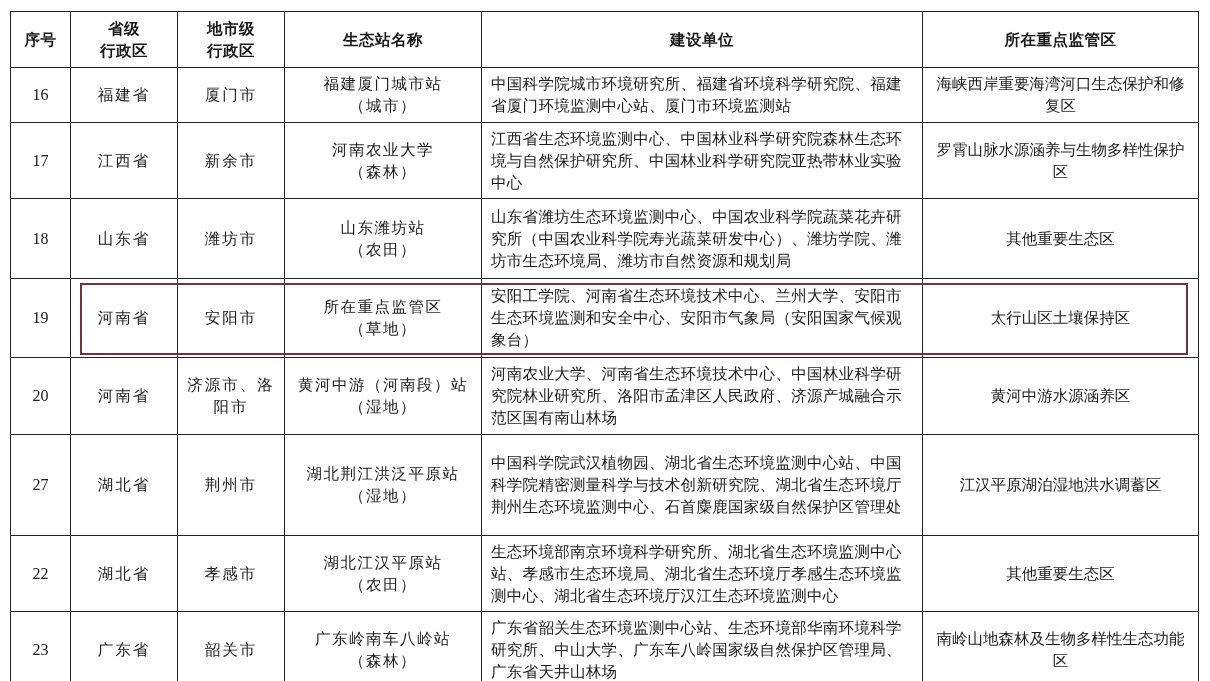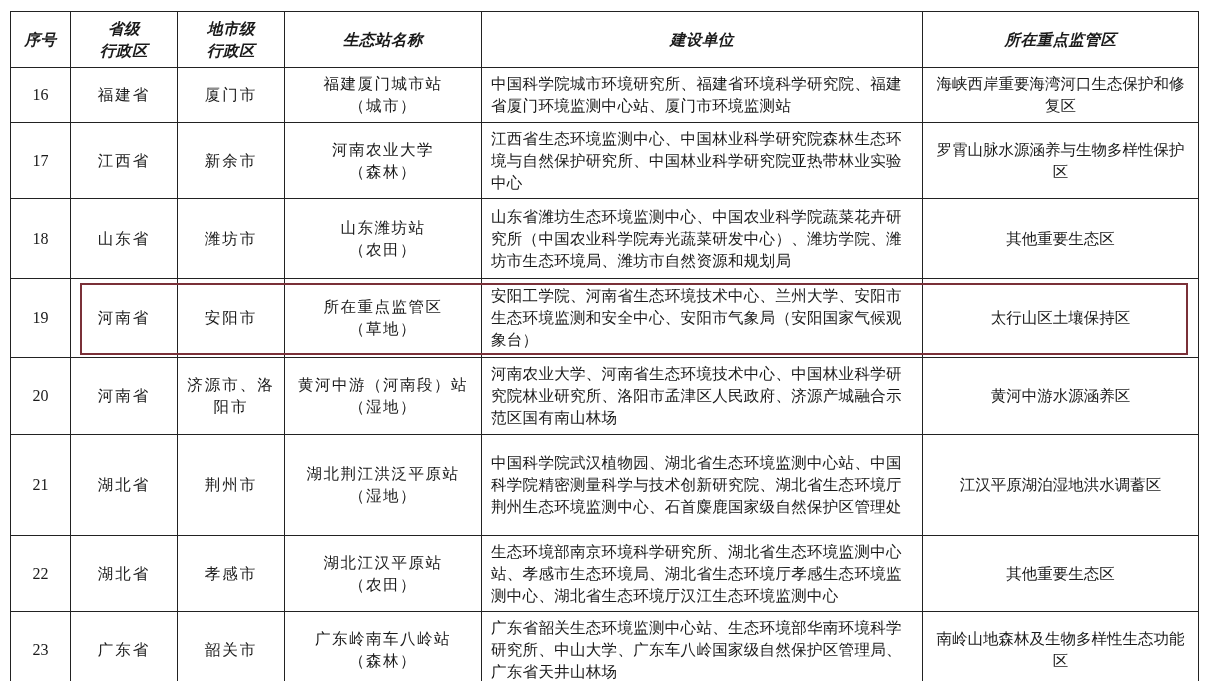--- a/index.html
+++ b/index.html
@@ -34,21 +34,21 @@
   table.doc td.seq { font-family: "Liberation Serif", serif; font-size: 16px; }
   table.doc td.prov, table.doc td.city { letter-spacing: 2px; }
   .station { display: block; letter-spacing: 1.5px; text-align: center; }
   .station-type { display: block; letter-spacing: 1.5px; }
   col.c-seq { width: 60px; }
   col.c-prov { width: 107px; }
   col.c-city { width: 107px; }
   col.c-name { width: 197px; }
   col.c-units { width: 441px; }
   col.c-zone { width: 276px; }
-  tr.h-head { height: 56px; font-style: italic; }
+  tr.h-head { height: 56px; }
   tr.h-16 { height: 55px; margin-left: 33px; }
   tr.h-17 { height: 76px; }
   tr.h-18 { height: 80px; }
   tr.h-19 { height: 79px; }
   tr.h-20 { height: 77px; }
   tr.h-21 { height: 101px; }
   tr.h-22 { height: 76px; }
   tr.h-23 { height: 76px; }
   .highlight-box {
     position: absolute;
@@ -136,21 +136,21 @@
       <td class="prov">河南省</td>
       <td class="city">济源市、洛阳市</td>
       <td>
         <span class="station">黄河中游（河南段）站</span>
         <span class="station-type">（湿地）</span>
       </td>
       <td class="units">河南农业大学、河南省生态环境技术中心、中国林业科学研究院林业研究所、洛阳市孟津区人民政府、济源产城融合示范区国有南山林场</td>
       <td>黄河中游水源涵养区</td>
     </tr>
     <tr class="h-21">
-      <td class="seq">21</td>
+      <td class="seq">27</td>
       <td class="prov">湖北省</td>
       <td class="city">荆州市</td>
       <td>
         <span class="station">湖北荆江洪泛平原站</span>
         <span class="station-type">（湿地）</span>
       </td>
       <td class="units">中国科学院武汉植物园、湖北省生态环境监测中心站、中国科学院精密测量科学与技术创新研究院、湖北省生态环境厅荆州生态环境监测中心、石首麋鹿国家级自然保护区管理处</td>
       <td>江汉平原湖泊湿地洪水调蓄区</td>
     </tr>
     <tr class="h-22">

